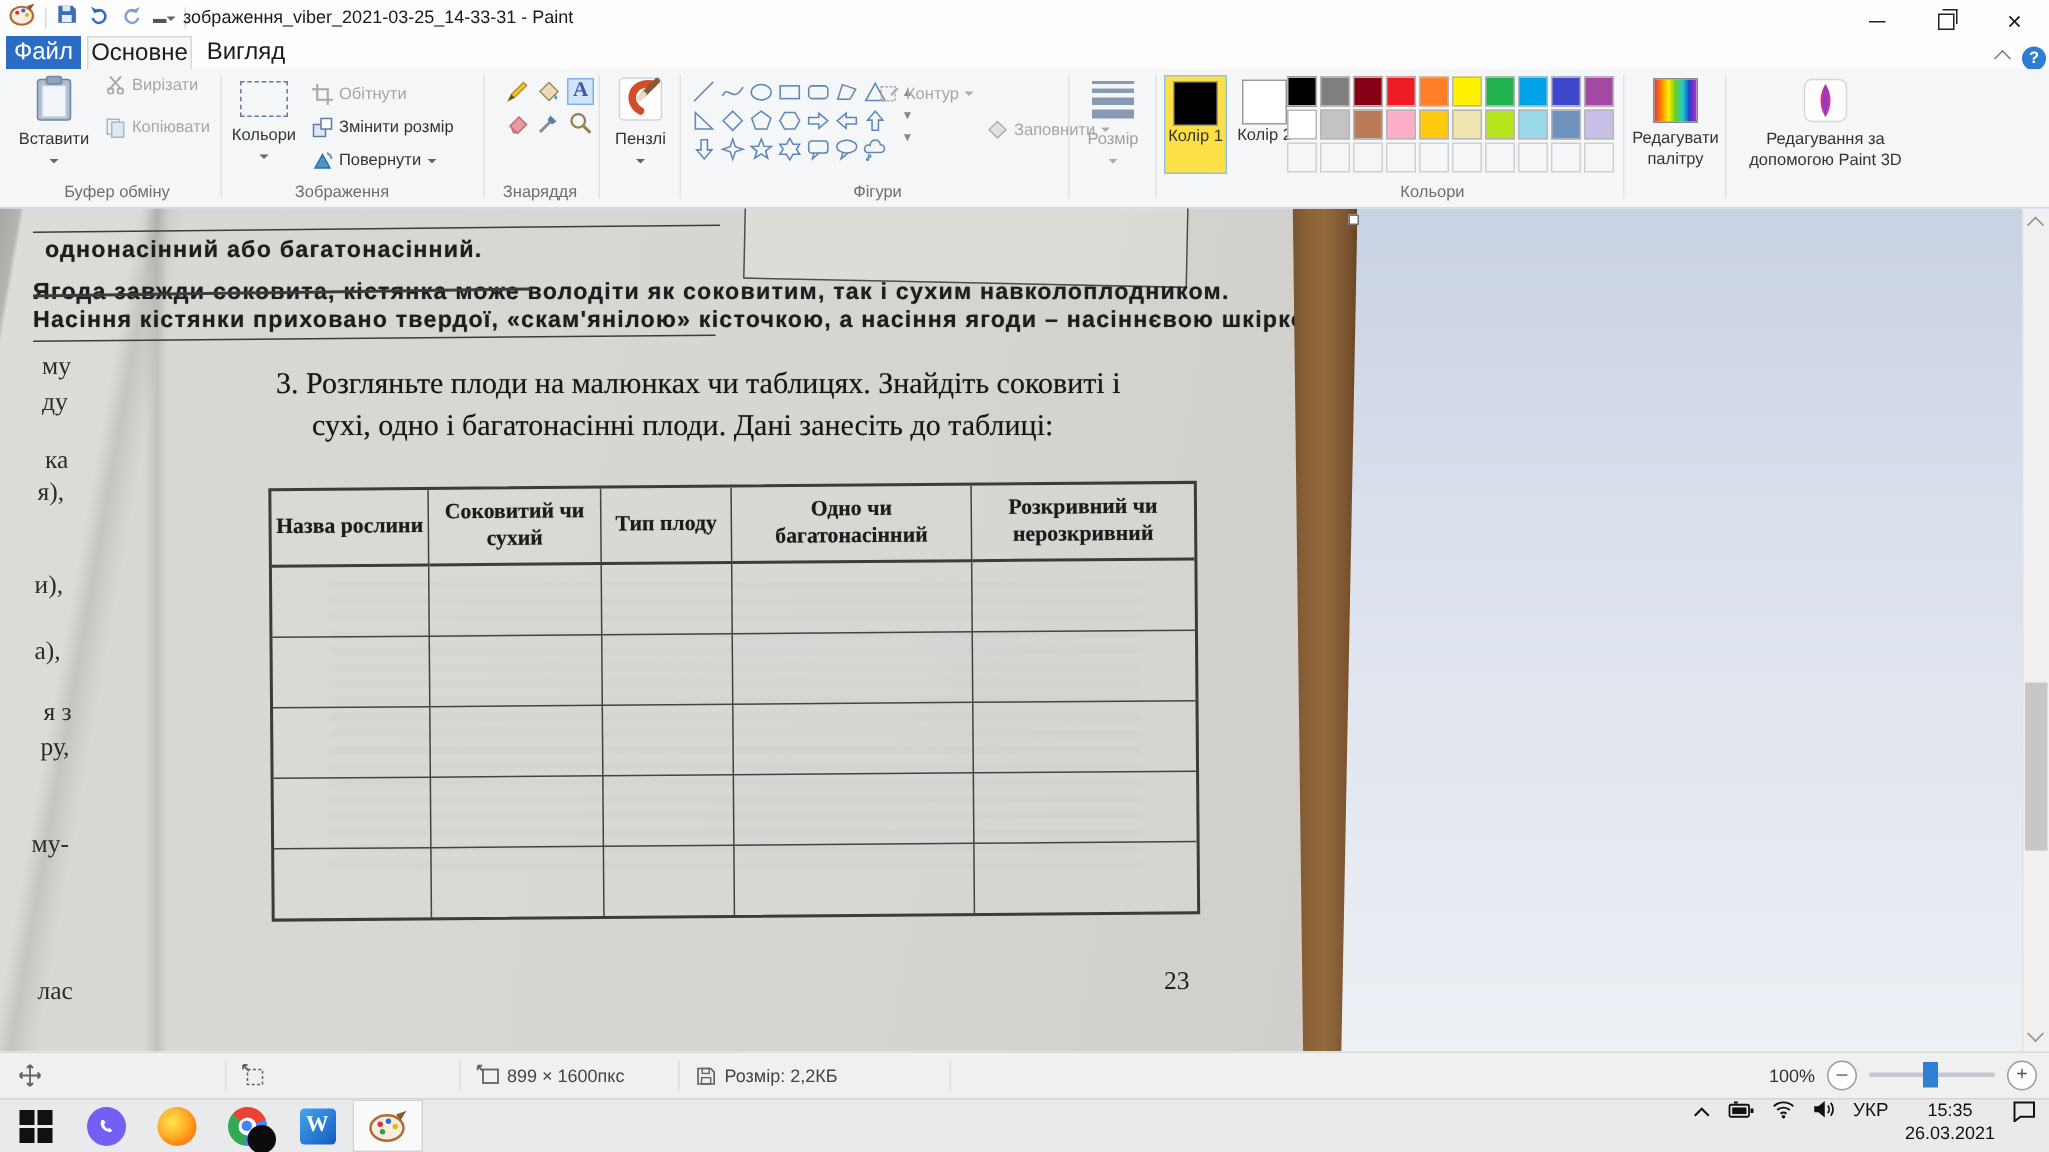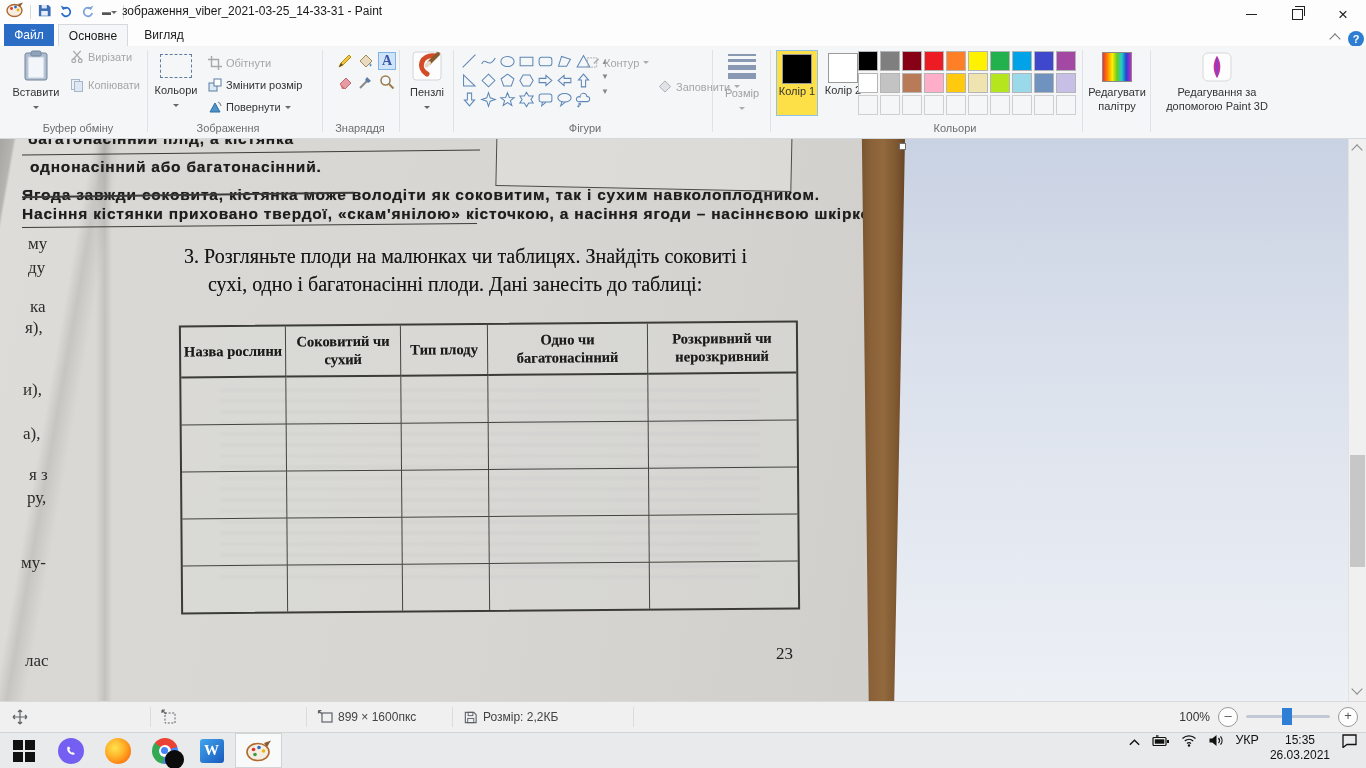--- a/index.html
+++ b/index.html
@@ -13,21 +13,21 @@
   .qat-sep{width:1px;height:14px;background:#d9d9d9;}
   .title-text{position:absolute;left:122px;top:4px;font-size:12px;color:#1a1a1a;white-space:nowrap;}
   .capbtn{position:absolute;top:0;width:46px;height:28px;display:flex;align-items:center;justify-content:center;color:#222;}
   .capbtn .bar{width:11px;height:1px;background:#222;}
   .capbtn .restore{width:9px;height:9px;border:1px solid #222;position:relative;background:#fdfdfd;}
   .capbtn .restore:before{content:"";position:absolute;left:2px;top:-4px;width:9px;height:9px;border:1px solid #222;border-bottom:none;border-left:none;}
   .capbtn.close-x{font-size:17px;line-height:1;}
 
   
   .tabsrow{position:absolute;left:0;top:24px;width:100%;height:22px;background:#fdfdfd;}
-  .tab{position:absolute;top:0;height:22px;display:flex;align-items:center;justify-content:center;font-size:12px;color:#1a1a1a;}
+  .tab{position:absolute;top:0;height:22px;display:flex;align-items:center;justify-content:center;font-size:16px;color:#1a1a1a;}
   .tab.file{left:4px;width:50px;background:#2b6cc4;color:#fff;}
   .tab.active{left:58px;width:70px;background:#f5f6f7;border:1px solid #d5d8dc;border-bottom:none;box-sizing:border-box;}
   .tab.view{left:132px;width:64px;}
   .rib-collapse{position:absolute;top:33px;left:1328px;width:14px;height:10px;}
   .chev{width:7px;height:7px;border-left:1.6px solid #777;border-top:1.6px solid #777;transform:rotate(45deg);margin:2px auto;}
   .helpbtn{position:absolute;top:31px;left:1348px;width:16px;height:16px;border-radius:50%;background:#2d7dd2;color:#fff;font-size:11px;font-weight:bold;text-align:center;line-height:16px;}
 
   
   .ribbon{position:absolute;left:0;top:46px;width:100%;height:93px;background:#f5f6f7;border-bottom:1px solid #d5d8dc;box-sizing:border-box;}
   .gsep{position:absolute;top:4px;width:1px;height:82px;background:#e0e2e5;}
@@ -438,21 +438,20 @@
         </svg>
       <div class="biglbl" style="line-height:1.25;">Редагування за допомогою Paint 3D</div>
     </div>
   </div>
 
   <div class="canvas">
     <div class="photo">
       <div class="paper"></div>
       <div class="fold"></div>
 
-      <div class="ptxt" style="left:28px;top:-9px;">багатонасінний плід, а кістянка</div>
       <div class="rule" style="left:22px;top:13px;width:458px;transform:rotate(-0.6deg);"></div>
 
       <div class="pframe" style="left:496px;top:-14px;width:294px;height:62px;transform:rotate(1.2deg);">
         
       </div>
 
       <div class="ptxt" style="left:30px;top:19px;">однонасінний або багатонасінний.</div>
       <div class="ptxt" style="left:22px;top:47px;">Ягода завжди соковита, кістянка може володіти як соковитим, так і сухим навколоплодником.</div>
       <div class="rule" style="left:22px;top:55px;width:332px;transform:rotate(-0.8deg);height:1.6px;"></div>
       <div class="ptxt" style="left:22px;top:66px;">Насіння кістянки приховано твердої, «скам'янілою» кісточкою, а насіння ягоди – насіннєвою шкіркою.</div>

